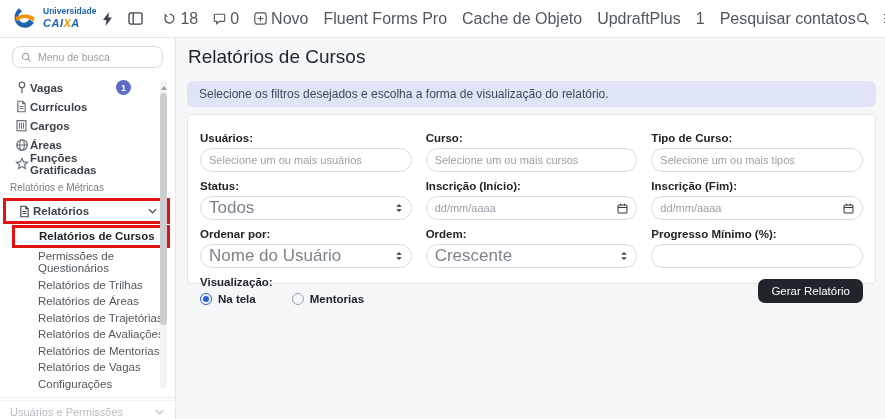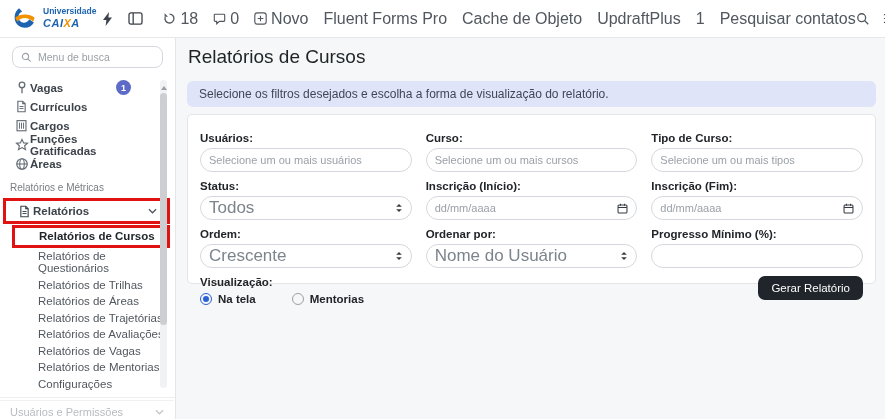--- a/index.html
+++ b/index.html
@@ -66,21 +66,21 @@
           padding:17px 12px; height:170px; display:flex; flex-direction:column; }
   .grid { display:grid; grid-template-columns:1fr 1fr 1fr; column-gap:14px; row-gap:8px; }
   .flabel { display:block; font-size:11.5px; font-weight:700; color:#212529; margin-bottom:4px; }
   .ctrl { height:24px; border:1px solid #d5d9de; border-radius:12px; background:#fff;
           display:flex; align-items:center; padding:0 8px; gap:6px; }
   .ctrl input { border:0; outline:0; flex:1; min-width:0; font-size:11px; color:#3c434a; font-family:inherit; background:transparent; }
   .ctrl input::placeholder { color:#9aa1a8; }
   .ctrl.select { cursor:pointer; }
   .sval { flex:1; font-size:17px; color:#7c848c; }
   .stepper, .calic { flex:none; display:flex; color:#343a40; }
-  .form-footer { display:flex; justify-content:space-between; align-items:flex-start; margin-top:8px; flex:1; }
+  .form-footer { display:flex; justify-content:space-between; align-items:center; margin-top:8px; flex:1; }
   .radio-row { display:flex; align-items:center; gap:36px; margin-top:5px; }
   .radio { display:inline-flex; align-items:center; gap:6px; font-size:11.5px; font-weight:700; color:#212529; cursor:pointer; }
   .rb { width:12px; height:12px; border:1px solid #9aa1a8; border-radius:50%; position:relative; flex:none; }
   .rb.checked { border-color:#2b61d5; }
   .rb.checked:after { content:""; position:absolute; inset:2px; border-radius:50%; background:#2b61d5; }
   .submit { background:#20242b; color:#fff; border:0; border-radius:7px; padding:6px 13px;
             font-size:11.5px; font-family:inherit; cursor:pointer; }
   svg { display:block; }
 </style>
 </head>
@@ -240,34 +240,34 @@
                 <line x1="8" y1="4.5" x2="8" y2="12"></line>
                 <line x1="10.5" y1="4.5" x2="10.5" y2="12"></line>
               </g>
             </svg>
         </span>
         <span>Cargos</span>
       </div>
       <div class="mi">
         <span class="ic">
           <svg width="14" height="14" viewBox="0 0 16 16">
-              <path d="M8 1.6l1.9 4 4.4.4-3.3 2.9 1 4.3L8 11l-4 2.2 1-4.3L1.7 6l4.4-.4z" fill="none" stroke="#646c75" stroke-width="1.3"></path>
-            </svg>
-        </span>
-        <span>Funções Gratificadas</span>
+              <circle cx="8" cy="8" r="6" fill="none" stroke="#646c75" stroke-width="1.4"></circle>
+              <ellipse cx="8" cy="8" rx="2.6" ry="6" fill="none" stroke="#646c75" stroke-width="1.2"></ellipse>
+              <line x1="2" y1="8" x2="14" y2="8" stroke="#646c75" stroke-width="1.2"></line>
+            </svg>
+        </span>
+        <span>Áreas</span>
       </div>
       <div class="mi">
         <span class="ic">
           <svg width="14" height="14" viewBox="0 0 16 16">
-              <circle cx="8" cy="8" r="6" fill="none" stroke="#646c75" stroke-width="1.4"></circle>
-              <ellipse cx="8" cy="8" rx="2.6" ry="6" fill="none" stroke="#646c75" stroke-width="1.2"></ellipse>
-              <line x1="2" y1="8" x2="14" y2="8" stroke="#646c75" stroke-width="1.2"></line>
-            </svg>
-        </span>
-        <span>Áreas</span>
+              <path d="M8 1.6l1.9 4 4.4.4-3.3 2.9 1 4.3L8 11l-4 2.2 1-4.3L1.7 6l4.4-.4z" fill="none" stroke="#646c75" stroke-width="1.3"></path>
+            </svg>
+        </span>
+        <span>Funções Gratificadas</span>
       </div>
 
       <div class="section-label">Relatórios e Métricas</div>
 
       <div class="red-box1">
         <div class="mi">
           <span class="ic">
             <svg width="13" height="15" viewBox="0 0 16 16">
                 <path d="M3.5 1.5h6l3 3v10h-9z" fill="none" stroke="#3c434a" stroke-width="1.4"></path>
                 <path d="M9.5 1.5v3h3" fill="none" stroke="#3c434a" stroke-width="1.4"></path>
@@ -280,27 +280,27 @@
             <svg width="9" height="6" viewBox="0 0 10 6">
                 <path d="M1 1l4 4 4-4" fill="none" stroke="#50575e" stroke-width="1.4"></path>
               </svg>
           </span>
         </div>
       </div>
 
       <div class="red-box2">
         <span class="smi active">Relatórios de Cursos</span>
       </div>
-      <span class="smi">Relatórios de Questionários</span>
+      <span class="smi">Permissões de Questionários</span>
       <span class="smi">Relatórios de Trilhas</span>
       <span class="smi">Relatórios de Áreas</span>
       <span class="smi">Relatórios de Trajetórias</span>
       <span class="smi">Relatórios de Avaliações</span>
+      <span class="smi">Relatórios de Mentorias</span>
       <span class="smi">Relatórios de Vagas</span>
-      <span class="smi">Relatórios de Mentorias</span>
       <span class="smi">Configurações</span>
 
       <div class="menu-divider"></div>
       <div class="scorm">
         <span class="scorm-sq"></span>
         <span>Relatórios Scorm</span>
       </div>
     </nav>
 
     <div class="sb">
@@ -380,44 +380,44 @@
                   <rect x="1.5" y="3" width="13" height="11.5" rx="1.5" fill="none" stroke="#343a40" stroke-width="1.5"></rect>
                   <line x1="1.5" y1="6.5" x2="14.5" y2="6.5" stroke="#343a40" stroke-width="1.5"></line>
                   <line x1="5" y1="1" x2="5" y2="4" stroke="#343a40" stroke-width="1.5"></line>
                   <line x1="11" y1="1" x2="11" y2="4" stroke="#343a40" stroke-width="1.5"></line>
                 </svg>
             </span>
           </div>
         </div>
 
         <div>
+          <label class="flabel">Ordenar por:</label>
+          <div class="ctrl select">
+            <span class="sval">Nome do Usuário</span>
+            <span class="stepper">
+              <svg width="8" height="12" viewBox="0 0 10 14">
+                  <path d="M1.5 5.5 5 2l3.5 3.5z" fill="#343a40"></path>
+                  <path d="M1.5 8.5 5 12l3.5-3.5z" fill="#343a40"></path>
+                </svg>
+            </span>
+          </div>
+        </div>
+        <div>
           <label class="flabel">Ordem:</label>
           <div class="ctrl select">
             <span class="sval">Crescente</span>
             <span class="stepper">
               <svg width="8" height="12" viewBox="0 0 10 14">
                   <path d="M1.5 5.5 5 2l3.5 3.5z" fill="#343a40"></path>
                   <path d="M1.5 8.5 5 12l3.5-3.5z" fill="#343a40"></path>
                 </svg>
             </span>
           </div>
         </div>
         <div>
-          <label class="flabel">Ordenar por:</label>
-          <div class="ctrl select">
-            <span class="sval">Nome do Usuário</span>
-            <span class="stepper">
-              <svg width="8" height="12" viewBox="0 0 10 14">
-                  <path d="M1.5 5.5 5 2l3.5 3.5z" fill="#343a40"></path>
-                  <path d="M1.5 8.5 5 12l3.5-3.5z" fill="#343a40"></path>
-                </svg>
-            </span>
-          </div>
-        </div>
-        <div>
           <label class="flabel">Progresso Mínimo (%):</label>
           <div class="ctrl">
             <input type="text" placeholder="" style="">
           </div>
         </div>
       </div>
 
       <div class="form-footer">
         <div>
           <label class="flabel" style="margin-bottom:0;">Visualização:</label>

